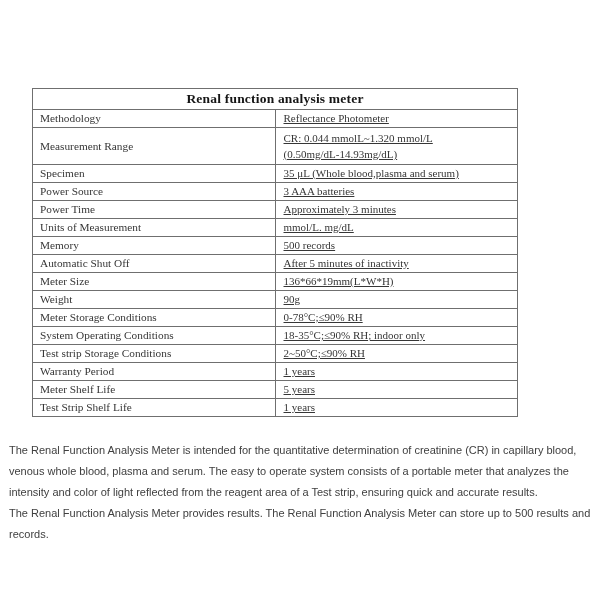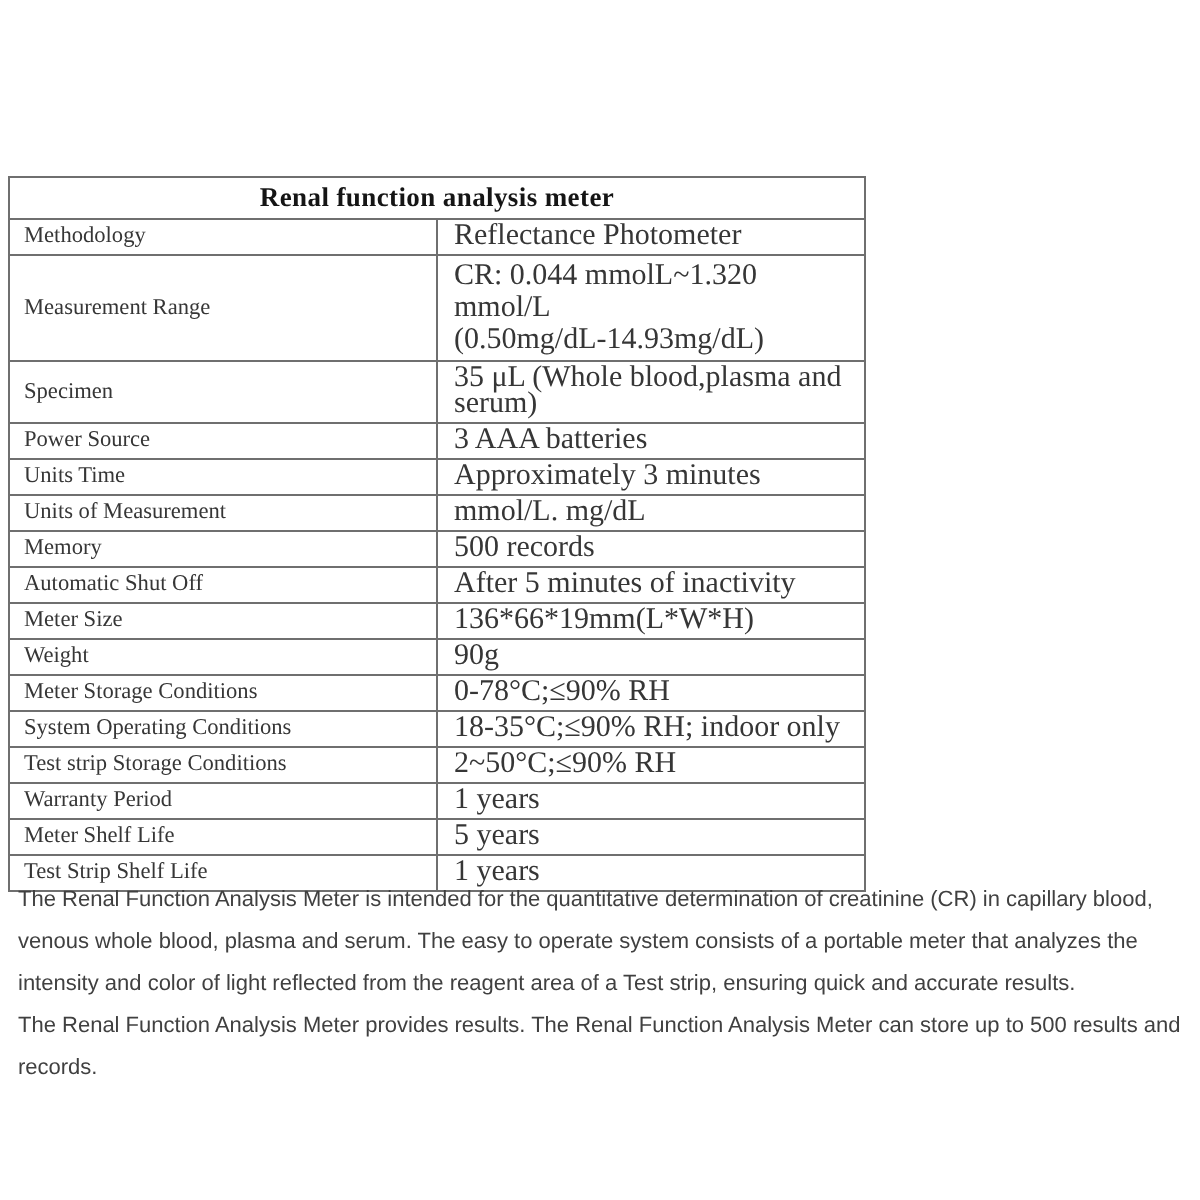--- a/index.html
+++ b/index.html
@@ -6,23 +6,23 @@
   .page {
     position: relative;
     width: 600px;
     height: 600px;
     background: #ffffff;
     overflow: hidden;
     font-family: "Liberation Serif", serif;
   }
   .spec-table {
     position: absolute;
-    left: 4px;
+    left: 32px;
     top: 88px;
-    width: 429px;
+    width: 486px;
     border-collapse: collapse;
     table-layout: fixed;
   }
   .spec-table th,
   .spec-table td {
     border: 1px solid #6f6f6f;
     font-family: "Liberation Serif", serif;
   }
   .spec-table th {
     font-size: 13.5px;
@@ -35,26 +35,27 @@
   }
   .label-cell {
     width: 168px;
     font-size: 11.3px;
     color: #363636;
     padding: 2px 4px 2px 7px;
     line-height: 13px;
     vertical-align: middle;
   }
   .value-cell {
-    font-size: 15px;
+    font-size: 11px;
     color: #363636;
     padding: 2px 4px 2px 8px;
     line-height: 13px;
     vertical-align: middle;
     white-space: pre-line;
+    text-decoration: underline;
   }
   .value-cell.multi { line-height: 16px; }
   .description {
     position: absolute;
     left: 9px;
     top: 440px;
     width: 588px;
     font-family: "Liberation Sans", sans-serif;
     font-size: 11px;
     line-height: 21px;
@@ -89,21 +90,21 @@
     <td class="label-cell">Specimen</td>
     <td class="value-cell">35 μL (Whole blood,plasma and serum)</td>
   </tr>
 
   <tr>
     <td class="label-cell">Power Source</td>
     <td class="value-cell">3 AAA batteries</td>
   </tr>
 
   <tr>
-    <td class="label-cell">Units Time</td>
+    <td class="label-cell">Power Time</td>
     <td class="value-cell">Approximately 3 minutes</td>
   </tr>
 
   <tr>
     <td class="label-cell">Units of Measurement</td>
     <td class="value-cell">mmol/L. mg/dL</td>
   </tr>
 
   <tr>
     <td class="label-cell">Memory</td>

